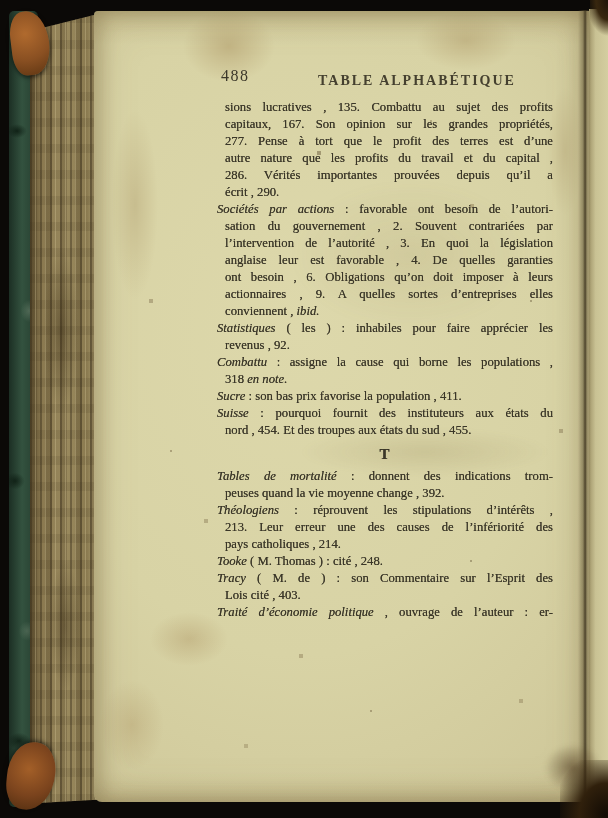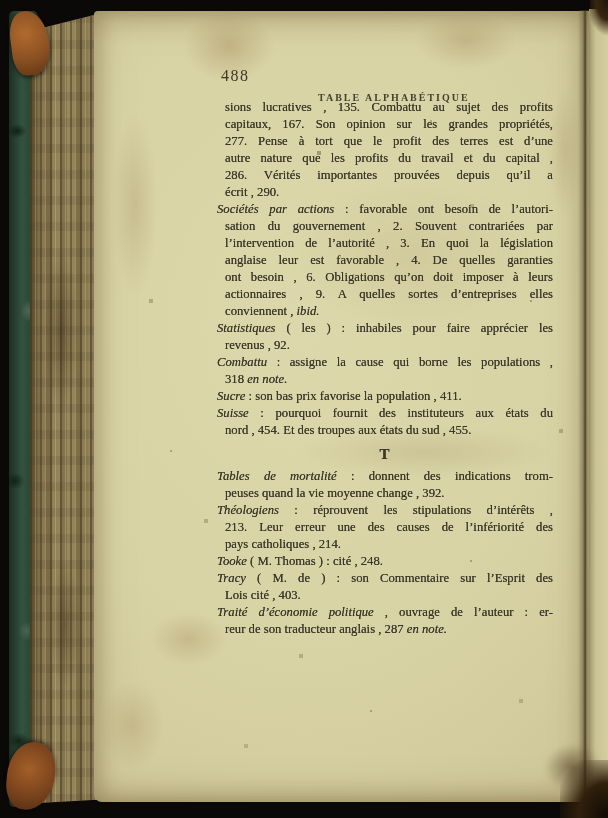--- a/index.html
+++ b/index.html
@@ -108,22 +108,22 @@
       520px 700px 0 1px rgba(100,80,45,.28), 150px 300px 0 1px rgba(90,70,40,.30),
       170px 450px 0 0 rgba(90,70,40,.35), 430px 120px 0 0 rgba(90,70,40,.30),
       560px 430px 0 1px rgba(90,70,40,.30), 245px 745px 0 1px rgba(100,80,45,.25);
   }
   
   .page-number {
     position:absolute; left:221px; top:67px;
     font-size:16px; letter-spacing:1.5px; color:#3c382a;
   }
   .running-title {
-    position:absolute; left:318px; top:92px; width:136px; text-align:center;
-    font-size:10px; font-weight:bold; letter-spacing:2px; color:#45402f;
+    position:absolute; left:318px; top:73px; width:136px; text-align:center;
+    font-size:14px; font-weight:bold; letter-spacing:2px; color:#45402f;
     white-space:nowrap;
   }
   .index-text {
     position:absolute; left:217px; top:99px; width:336px;
     font-size:12.7px; line-height:17px; color:#3a3628;
     text-shadow:0 0 .4px rgba(58,54,40,.85);
   }
   .entry .line { margin-left:8px; text-align:justify; text-align-last:justify; }
   .entry .line.l-first { margin-left:0; }
   .entry .line.l-last  { text-align-last:left; }
@@ -209,17 +209,16 @@
       </div>
       <div class="entry">
         <div class="line l-first l-last"><i>Tooke</i><span> ( M. Thomas ) : cité , 248.</span></div>
       </div>
       <div class="entry">
         <div class="line l-first"><i>Tracy</i><span> ( M. de ) : son Commentaire sur l’Esprit des</span></div>
         <div class="line l-last"><span>Lois cité , 403.</span></div>
       </div>
       <div class="entry">
         <div class="line l-first"><i>Traité d’économie politique</i><span> , ouvrage de l’auteur : er-</span></div>
-        <div class="line l-last"><span>reur de son traducteur anglais , 287 </span><i>en note.</i></div>
       </div>
     </div>
 
 </div>
 
 </body></html>

